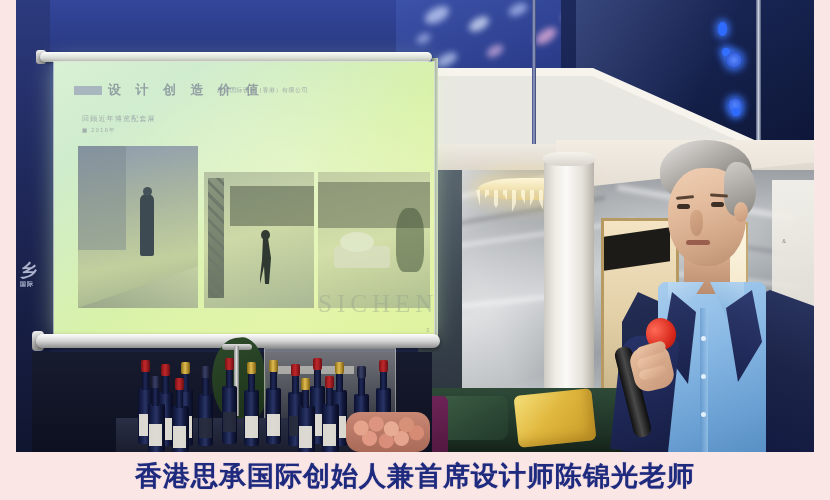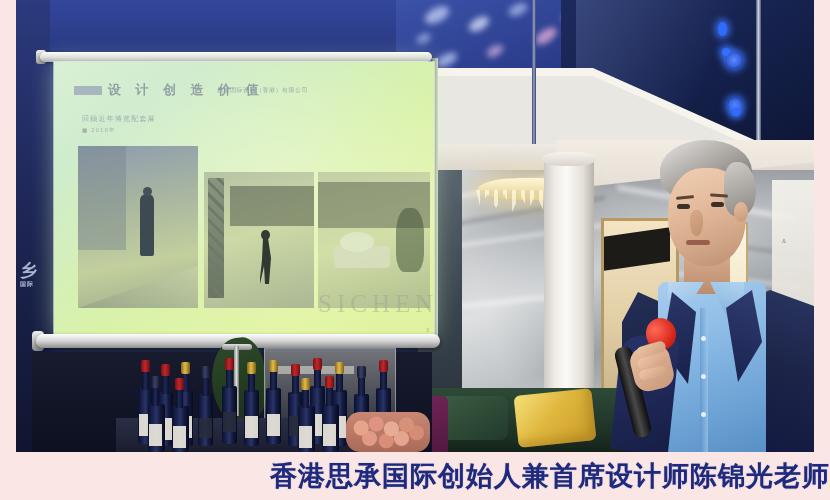--- a/index.html
+++ b/index.html
@@ -446,21 +446,21 @@
   }
   .mic-ring{
     position:absolute;left:36px;top:202px;width:24px;height:9px;border-radius:3px;
     background:linear-gradient(90deg,#2c2c2c,#777,#1e1e1e);
     transform:rotate(-18deg);
   }
 
   
   .caption{
     position:absolute;left:0;top:452px;width:830px;height:48px;
-    display:flex;align-items:center;justify-content:flex-end;
+    display:flex;align-items:center;justify-content:center;
     background:#fbe6e6;
   }
   .caption-text{
     font-family:"DejaVu Sans","Liberation Sans",sans-serif;
     font-size:27px;font-weight:700;color:#1e2a7e;
     letter-spacing:1px;white-space:nowrap;
     text-shadow:0 0 1px rgba(30,42,126,.5);
   }
 </style>
 </head>

